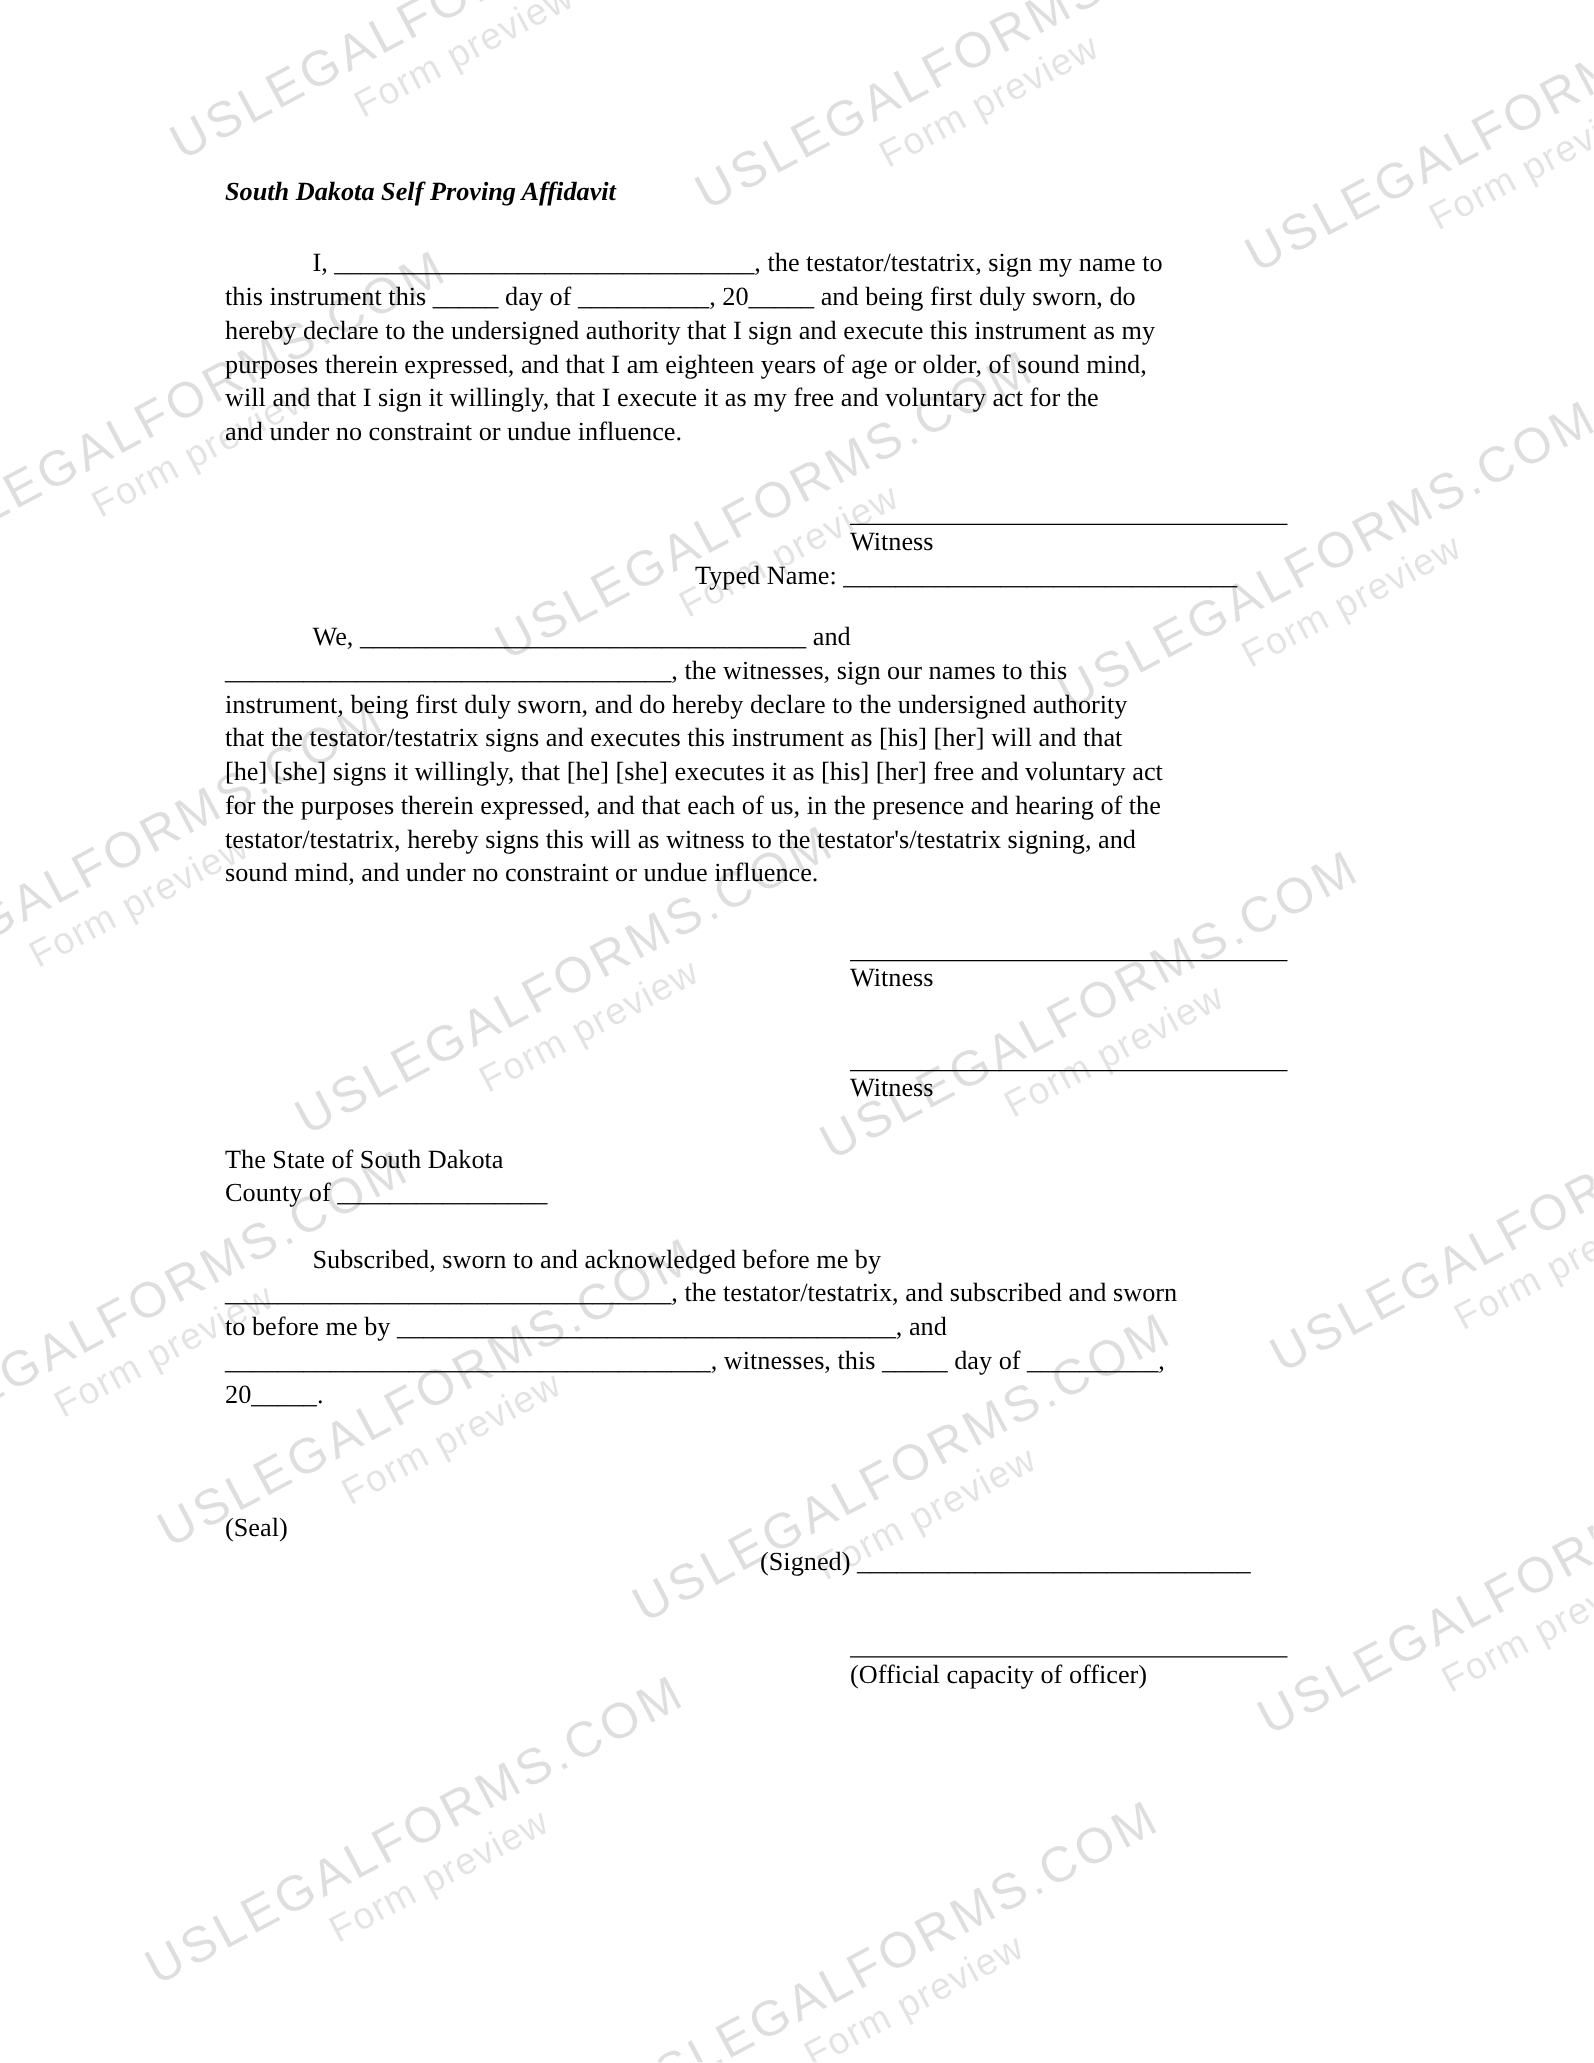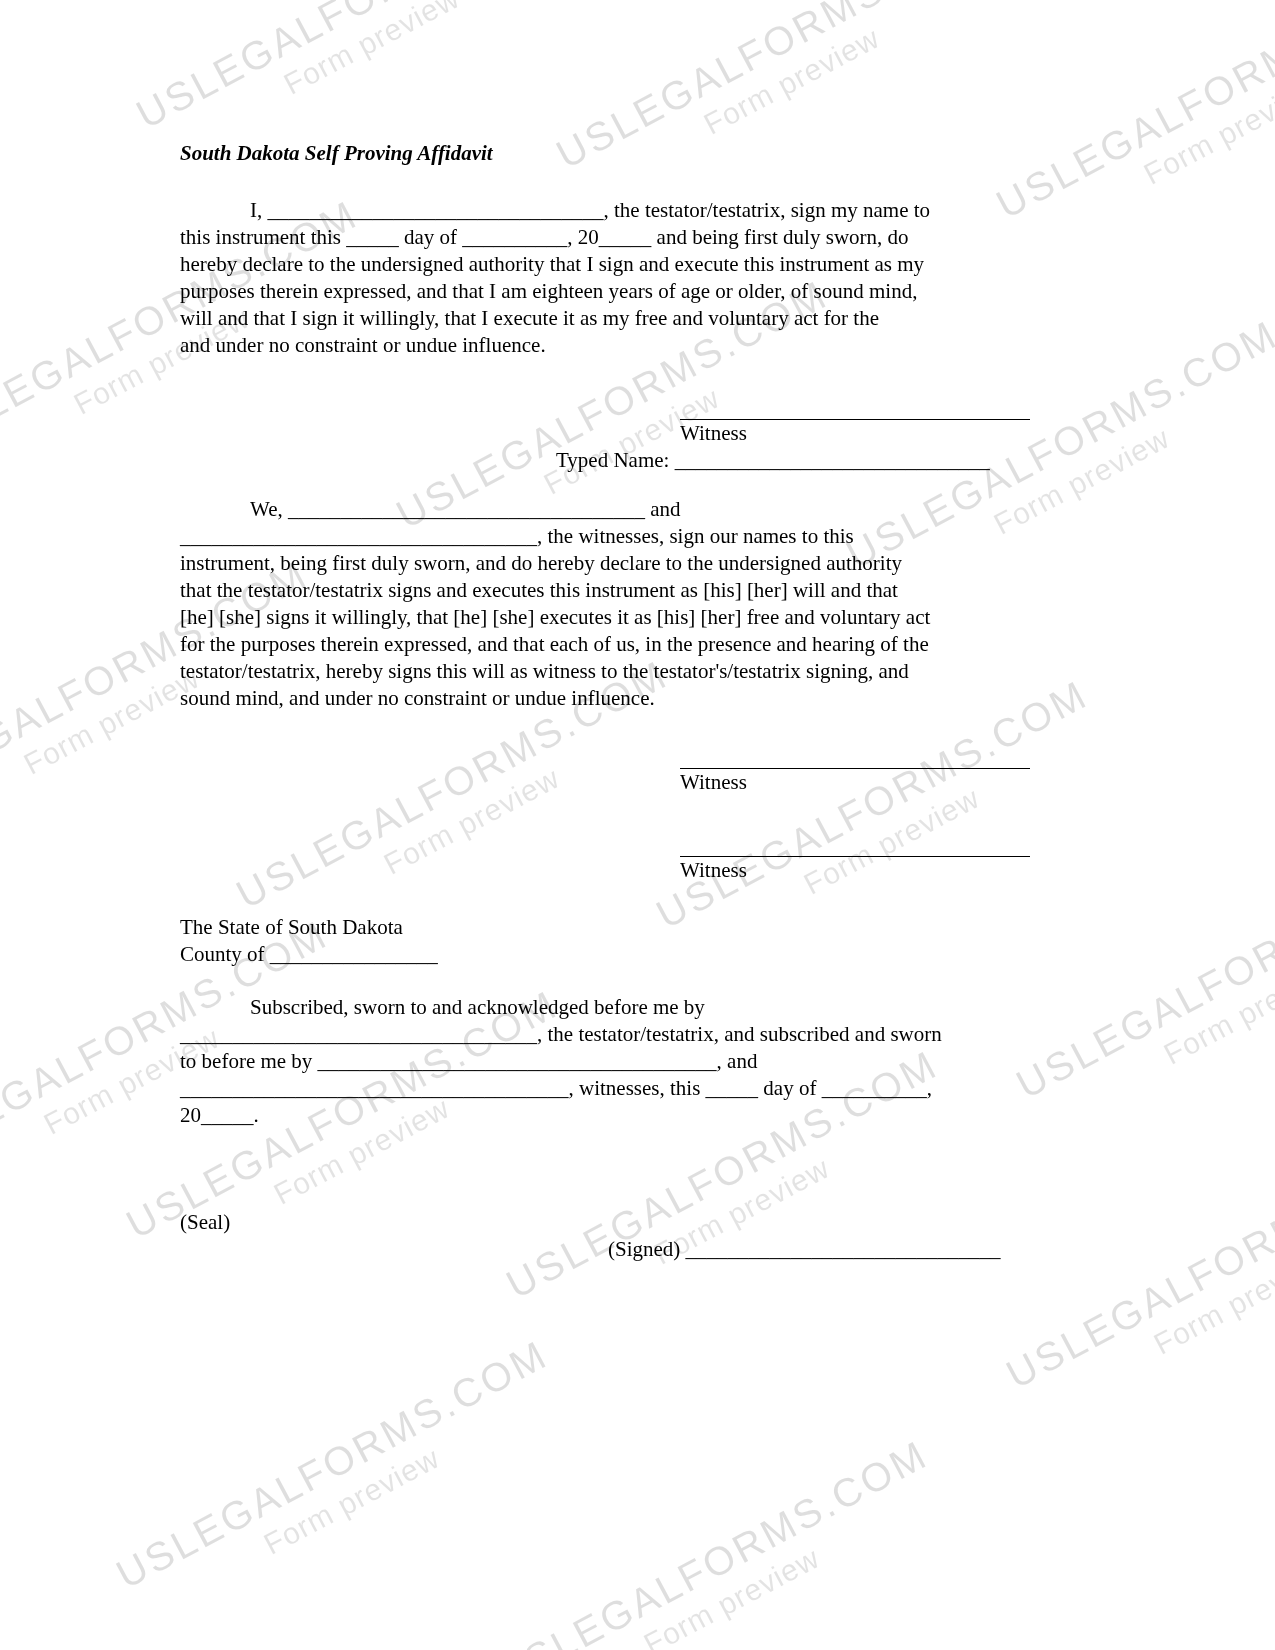--- a/index.html
+++ b/index.html
@@ -194,15 +194,19 @@
       <div class="line">__________________________________, the testator/testatrix, and subscribed and sworn</div>
       <div class="line">to before me by ______________________________________, and</div>
       <div class="line">_____________________________________, witnesses, this _____ day of __________,</div>
       <div class="line">20_____.</div>
     </div>
 
     <div class="seal-row">(Seal)</div>
 
     <div class="signed-row">(Signed) ______________________________</div>
 
+    <div class="sig-block officer-block">
+      <div class="sig-line"></div>
+      <div class="sig-label">(Official capacity of officer)</div>
+    </div>
 
   </div>
 </div>
 
 </body></html>

